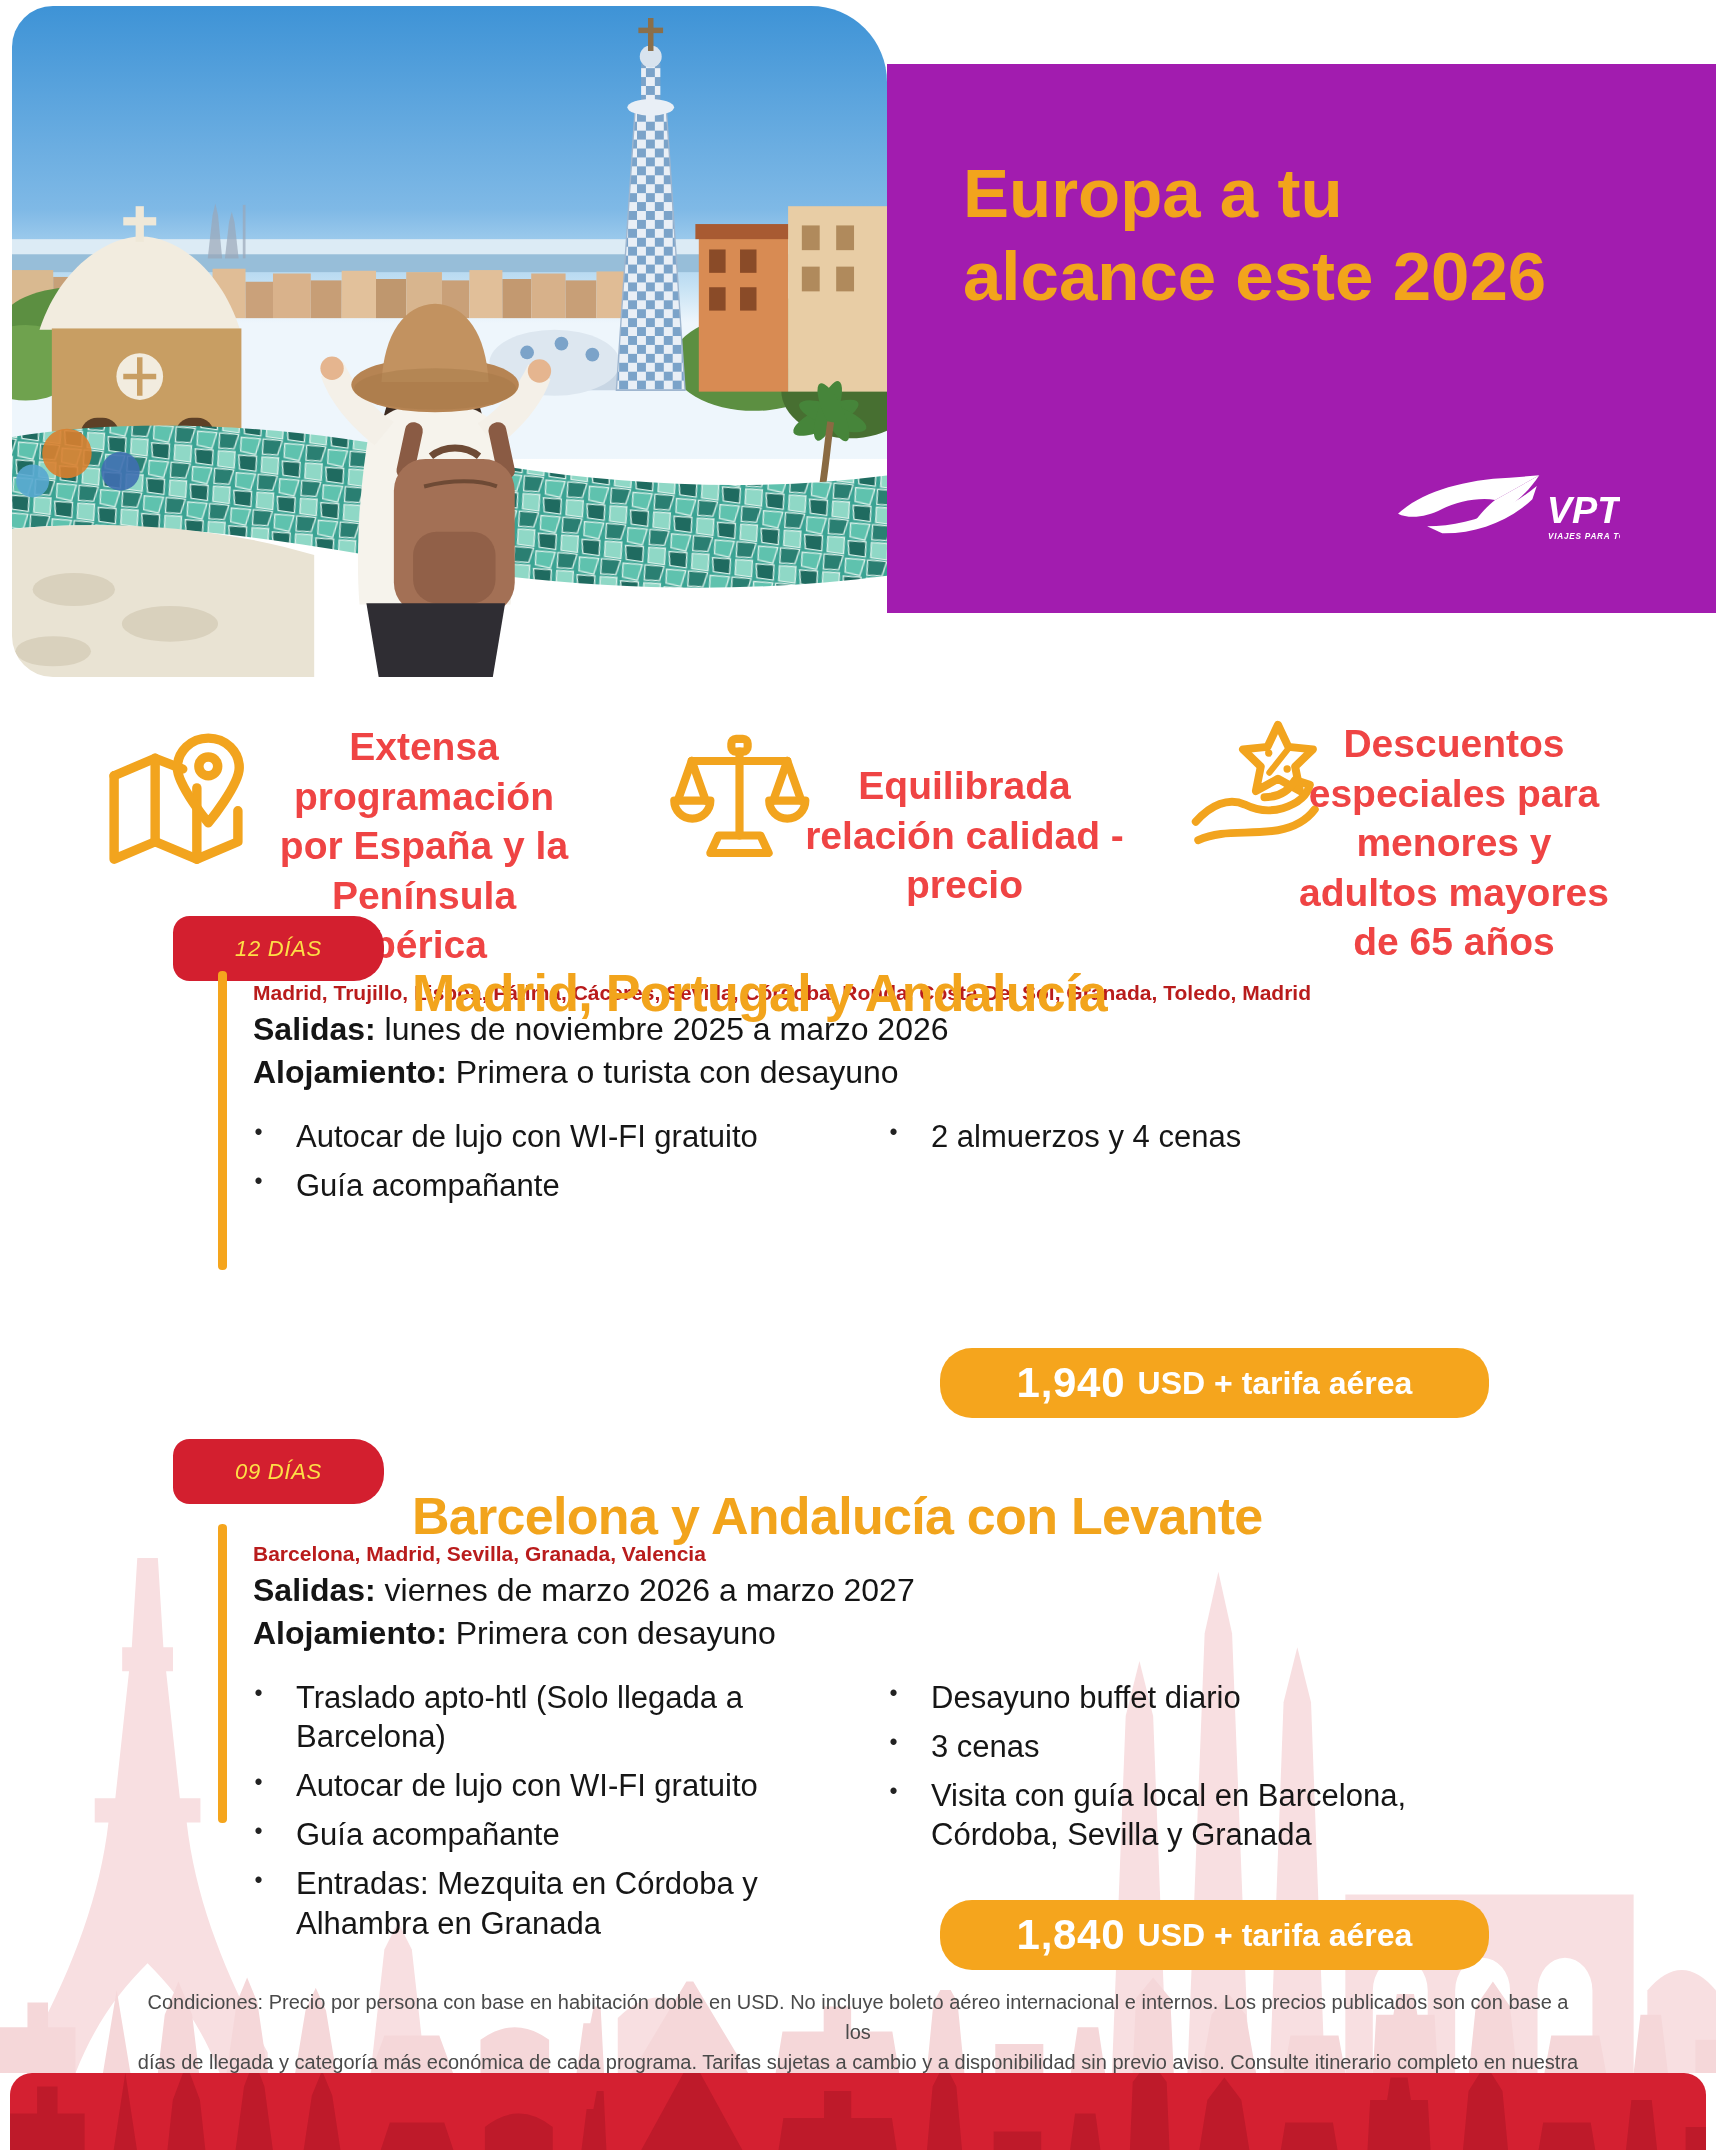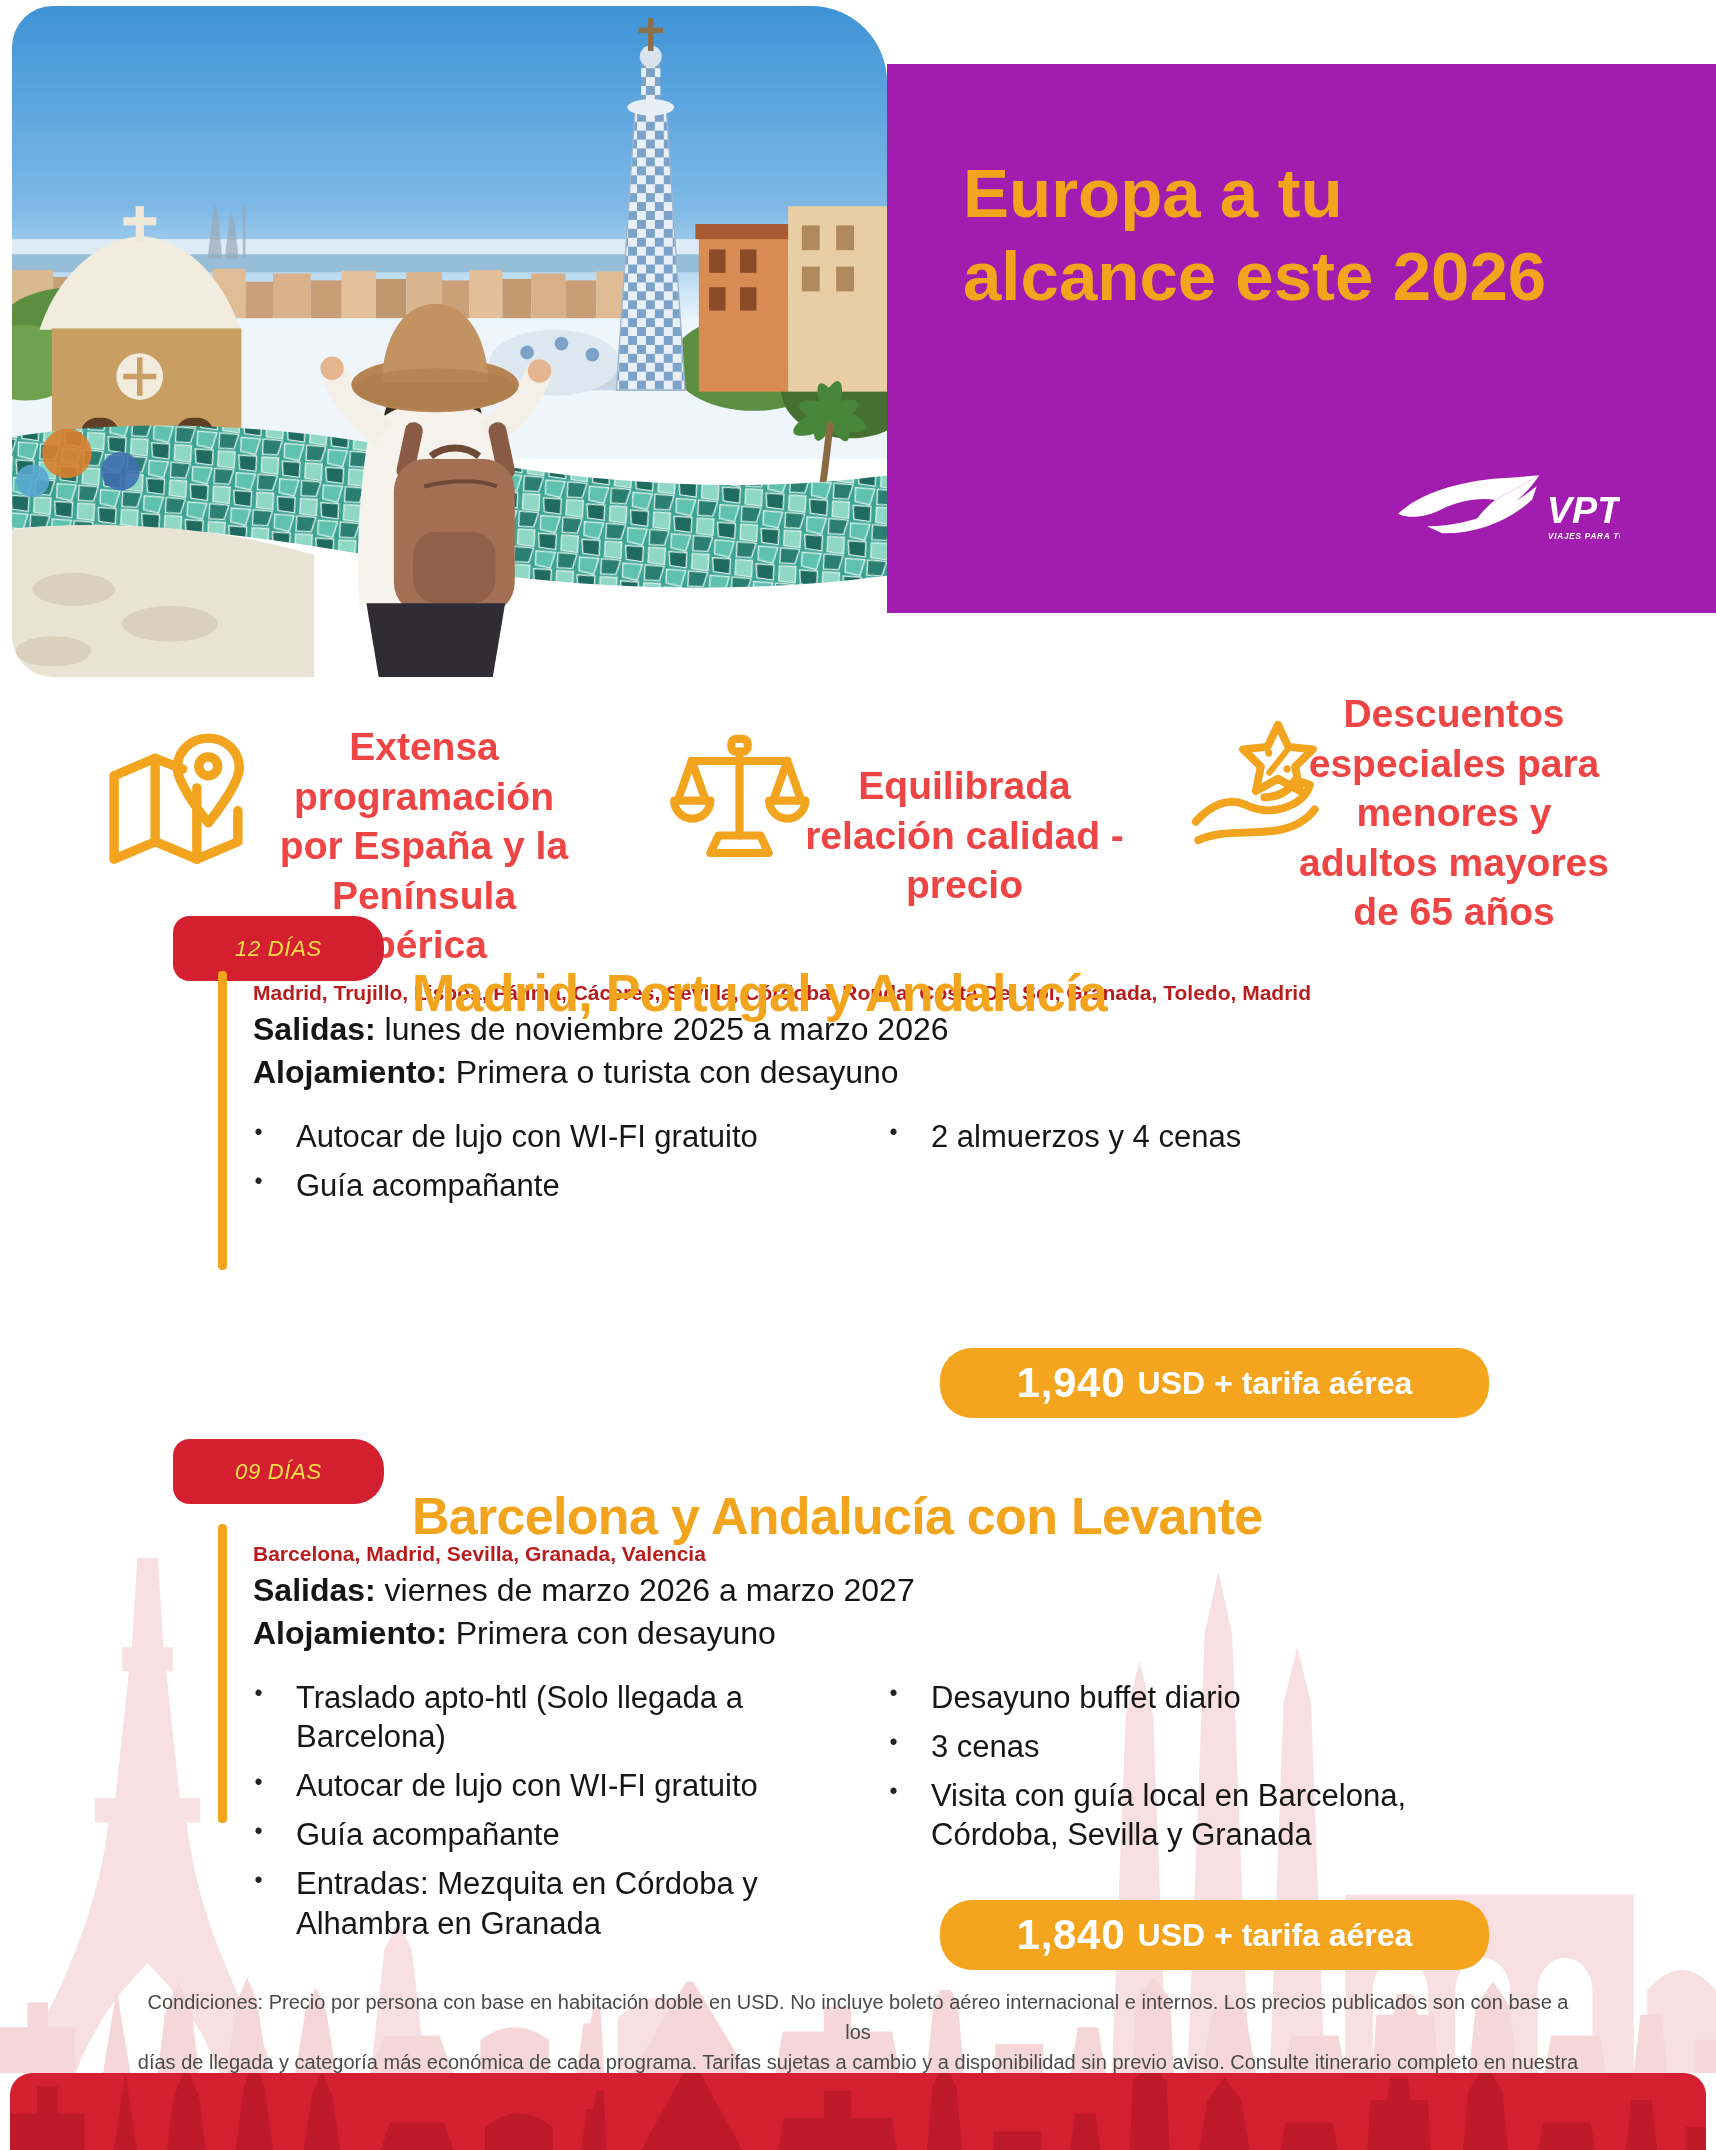--- a/index.html
+++ b/index.html
@@ -22,21 +22,21 @@
 
   
   .feature-icon{position:absolute;z-index:2;}
   .feature-text{position:absolute;z-index:2;text-align:center;
                 font-size:39px;font-weight:700;color:#ef4444;line-height:1.27;}
   .fi-1{left:102px;top:726px;width:148px;height:148px;}
   .ft-1{left:266px;top:722px;width:316px;}
   .fi-2{left:669px;top:733px;width:141px;height:134px;}
   .ft-2{left:793px;top:761px;width:343px;}
   .fi-3{left:1186px;top:714px;width:141px;height:151px;}
-  .ft-3{left:1289px;top:689px;width:330px;}
+  .ft-3{left:1289px;top:719px;width:330px;}
 
   
   .tour{position:absolute;left:173px;width:1442px;z-index:2;}
   .tour-1{top:916px;height:508px;}
   .tour-2{top:1439px;height:539px;}
   .tour-head{position:relative;height:63px;}
   .tour-badge{position:absolute;left:0;top:0;width:211px;height:65px;background:#D31F2F;
               border-radius:16.5px 30px 30px 16.5px;display:flex;align-items:center;justify-content:center;
               color:#fde047;font-size:22px;font-weight:400;font-style:italic;letter-spacing:0.7px;}
   .tour-title{position:absolute;left:239px;top:4.1px;font-size:52px;font-weight:700;color:#F2A41C;

